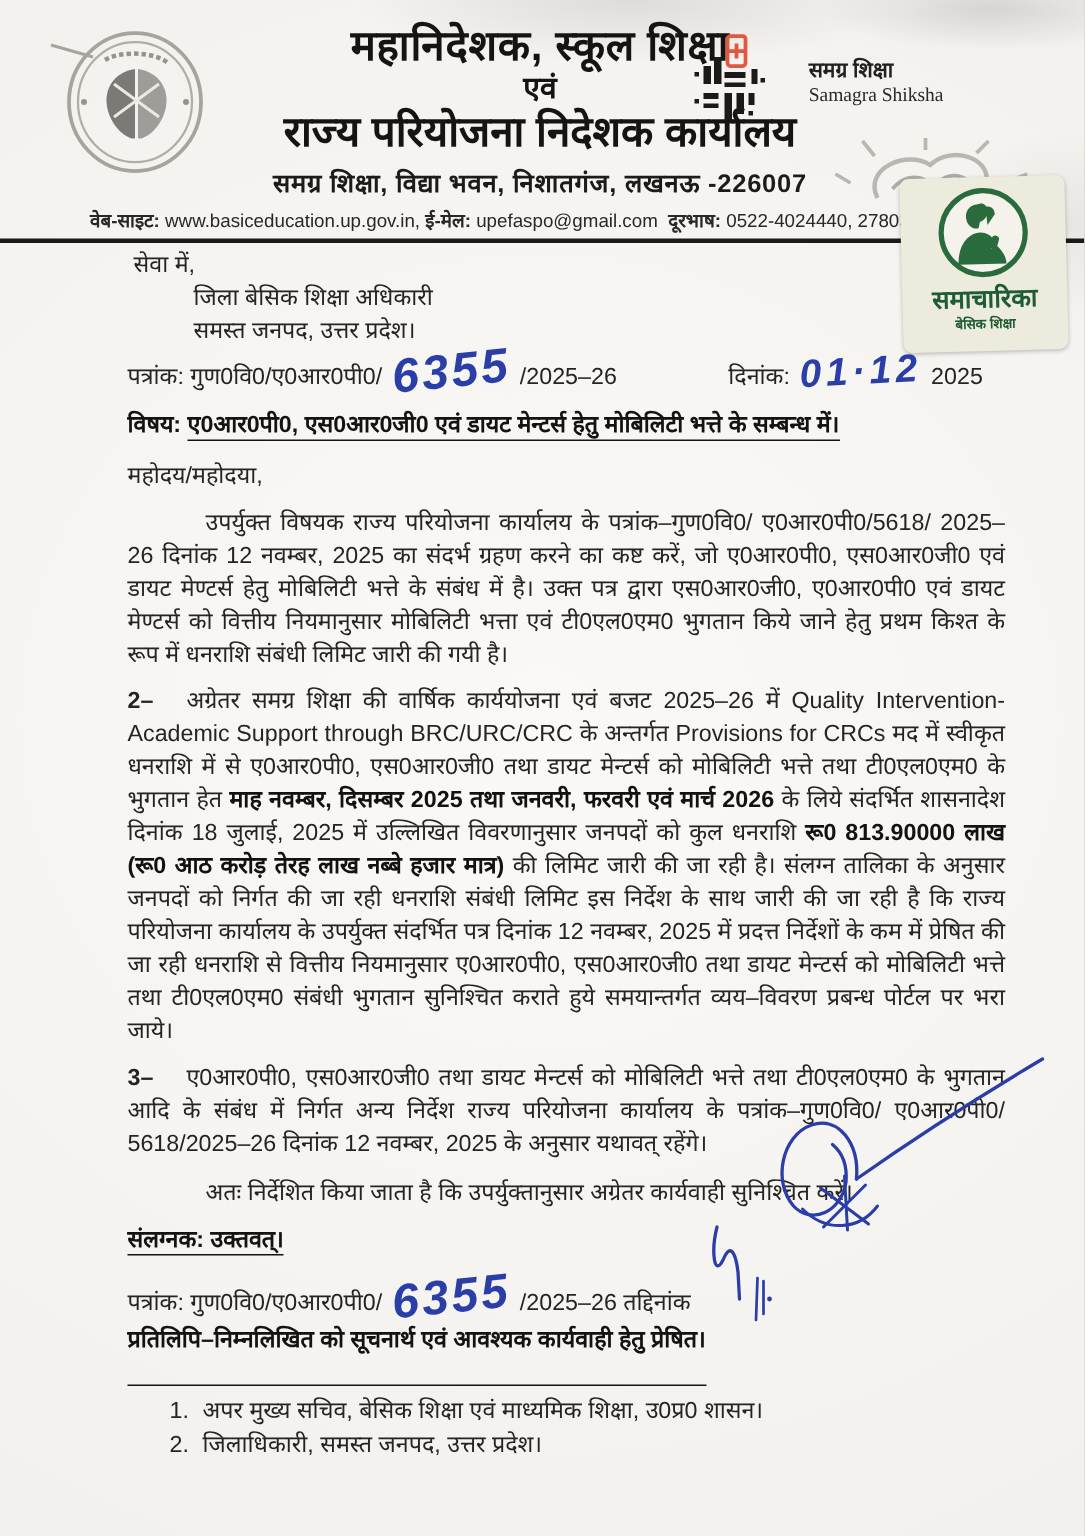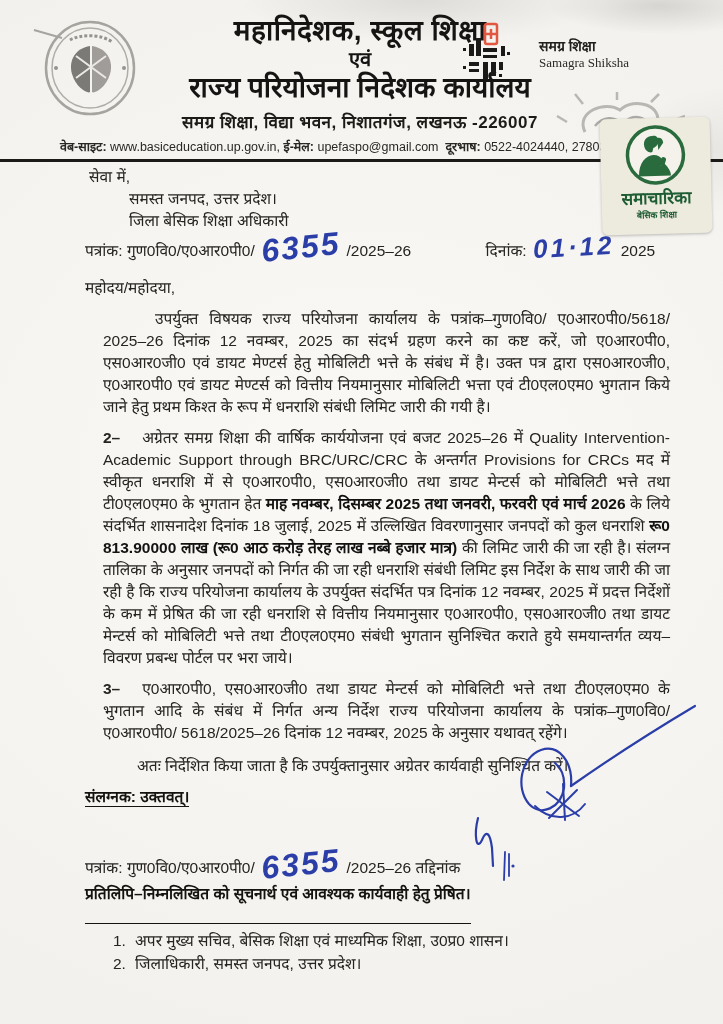--- a/index.html
+++ b/index.html
@@ -47,21 +47,21 @@
   .addressee { margin-left:44px; }
   .refline { margin-top:3px; position:relative; height:30px; }
   .refline .plain { display:inline-block; }
   .hand { color:#2b3ea8; font-style:italic; font-weight:bold; display:inline-block; }
   .ref-num { font-size:32px; transform:rotate(-6deg) translateY(2px); letter-spacing:2px; margin:0 2px; line-height:20px; }
   .ref-date { font-size:26px; transform:rotate(-3deg); letter-spacing:3px; line-height:20px; margin:0 2px; }
   .dinank { margin-left:70px; }
   .subject { margin-top:8px; font-weight:bold; color:#151310; }
   .subject .subj-text { border-bottom:1.5px solid #151310; padding-bottom:1px; }
   .greet { margin-top:12px; }
-  p.para { text-align:justify; margin-top:9px;margin-left:18px; }
+  p.para { text-align:justify; margin-top:9px; }
   p.indent { text-indent:52px; }
   .pnum { font-weight:bold; margin-right:22px; }
   .b { font-weight:bold; color:#131210; }
   .atah { margin-top:11px; text-indent:52px; }
   .enclosure { margin-top:9px; font-weight:bold; color:#151310; }
   .enclosure span { border-bottom:1.5px solid #151310; padding-bottom:1px; }
   
   .sig-block { position:absolute; right:30px; top:744px; width:230px; text-align:center; font-size:15.5px; }
   .bhavadiya { text-align:left; margin-left:100px; }
   .sig-name { margin-top:52px; font-weight:bold; }
@@ -155,32 +155,36 @@
       <rect x="36" y="33" width="5" height="9" rx="2.5" fill="#2a6b3d" transform="rotate(18 38 37)"></rect>
       <path d="M39 42 L37 50" stroke="#2a6b3d" stroke-width="2"></path>
     </svg>
     <div class="stamp-t1">समाचारिका</div>
     <div class="stamp-t2">बेसिक शिक्षा</div>
   </div>
 
   <div class="letter">
 
     <div class="seva">सेवा में,</div>
+    <div class="addressee">जिला बेसिक शिक्षा अधिकारी</div>
     <div class="addressee">समस्त जनपद, उत्तर प्रदेश।</div>
-    <div class="addressee">जिला बेसिक शिक्षा अधिकारी</div>
 
     <div class="refline">
       <span class="plain">पत्रांक: गुण0वि0/ए0आर0पी0/</span>
       <span class="hand ref-num">6355</span>
       <span class="plain">/2025–26</span>
       <span class="plain dinank">दिनांक:</span>
       <span class="hand ref-date">01·12</span>
       <span class="plain">2025</span>
     </div>
 
+    <div class="subject">
+      <span>विषय:</span>
+      <span class="subj-text">ए0आर0पी0, एस0आर0जी0 एवं डायट मेन्टर्स हेतु मोबिलिटी भत्ते के सम्बन्ध में।</span>
+    </div>
 
     <div class="greet">महोदय/महोदया,</div>
 
     <p class="para indent">उपर्युक्त विषयक राज्य परियोजना कार्यालय के पत्रांक–गुण0वि0/ ए0आर0पी0/5618/ 2025–26 दिनांक 12 नवम्बर, 2025 का संदर्भ ग्रहण करने का कष्ट करें, जो ए0आर0पी0, एस0आर0जी0 एवं डायट मेण्टर्स हेतु मोबिलिटी भत्ते के संबंध में है। उक्त पत्र द्वारा एस0आर0जी0, ए0आर0पी0 एवं डायट मेण्टर्स को वित्तीय नियमानुसार मोबिलिटी भत्ता एवं टी0एल0एम0 भुगतान किये जाने हेतु प्रथम किश्त के रूप में धनराशि संबंधी लिमिट जारी की गयी है।</p>
 
     <p class="para"><span class="pnum">2–</span><span>अग्रेतर समग्र शिक्षा की वार्षिक कार्ययोजना एवं बजट 2025–26 में Quality Intervention-Academic Support through BRC/URC/CRC के अन्तर्गत Provisions for CRCs मद में स्वीकृत धनराशि में से ए0आर0पी0, एस0आर0जी0 तथा डायट मेन्टर्स को मोबिलिटी भत्ते तथा टी0एल0एम0 के भुगतान हेत </span><span class="b">माह नवम्बर, दिसम्बर 2025 तथा जनवरी, फरवरी एवं मार्च 2026</span><span> के लिये संदर्भित शासनादेश दिनांक 18 जुलाई, 2025 में उल्लिखित विवरणानुसार जनपदों को कुल धनराशि </span><span class="b">रू0 813.90000 लाख (रू0 आठ करोड़ तेरह लाख नब्बे हजार मात्र)</span><span> की लिमिट जारी की जा रही है। संलग्न तालिका के अनुसार जनपदों को निर्गत की जा रही धनराशि संबंधी लिमिट इस निर्देश के साथ जारी की जा रही है कि राज्य परियोजना कार्यालय के उपर्युक्त संदर्भित पत्र दिनांक 12 नवम्बर, 2025 में प्रदत्त निर्देशों के कम में प्रेषित की जा रही धनराशि से वित्तीय नियमानुसार  ए0आर0पी0, एस0आर0जी0 तथा डायट मेन्टर्स को मोबिलिटी भत्ते तथा टी0एल0एम0 संबंधी भुगतान सुनिश्चित कराते हुये समयान्तर्गत व्यय–विवरण प्रबन्ध पोर्टल पर भरा जाये।</span></p>
 
     <p class="para"><span class="pnum">3–</span><span>ए0आर0पी0, एस0आर0जी0 तथा डायट मेन्टर्स को मोबिलिटी भत्ते तथा टी0एल0एम0 के भुगतान आदि के संबंध में निर्गत अन्य निर्देश राज्य परियोजना कार्यालय के पत्रांक–गुण0वि0/ ए0आर0पी0/ 5618/2025–26 दिनांक  12 नवम्बर, 2025  के अनुसार यथावत् रहेंगे।</span></p>
 
     <p class="atah">अतः निर्देशित किया जाता है कि उपर्युक्तानुसार अग्रेतर कार्यवाही सुनिश्चित करें।</p>

